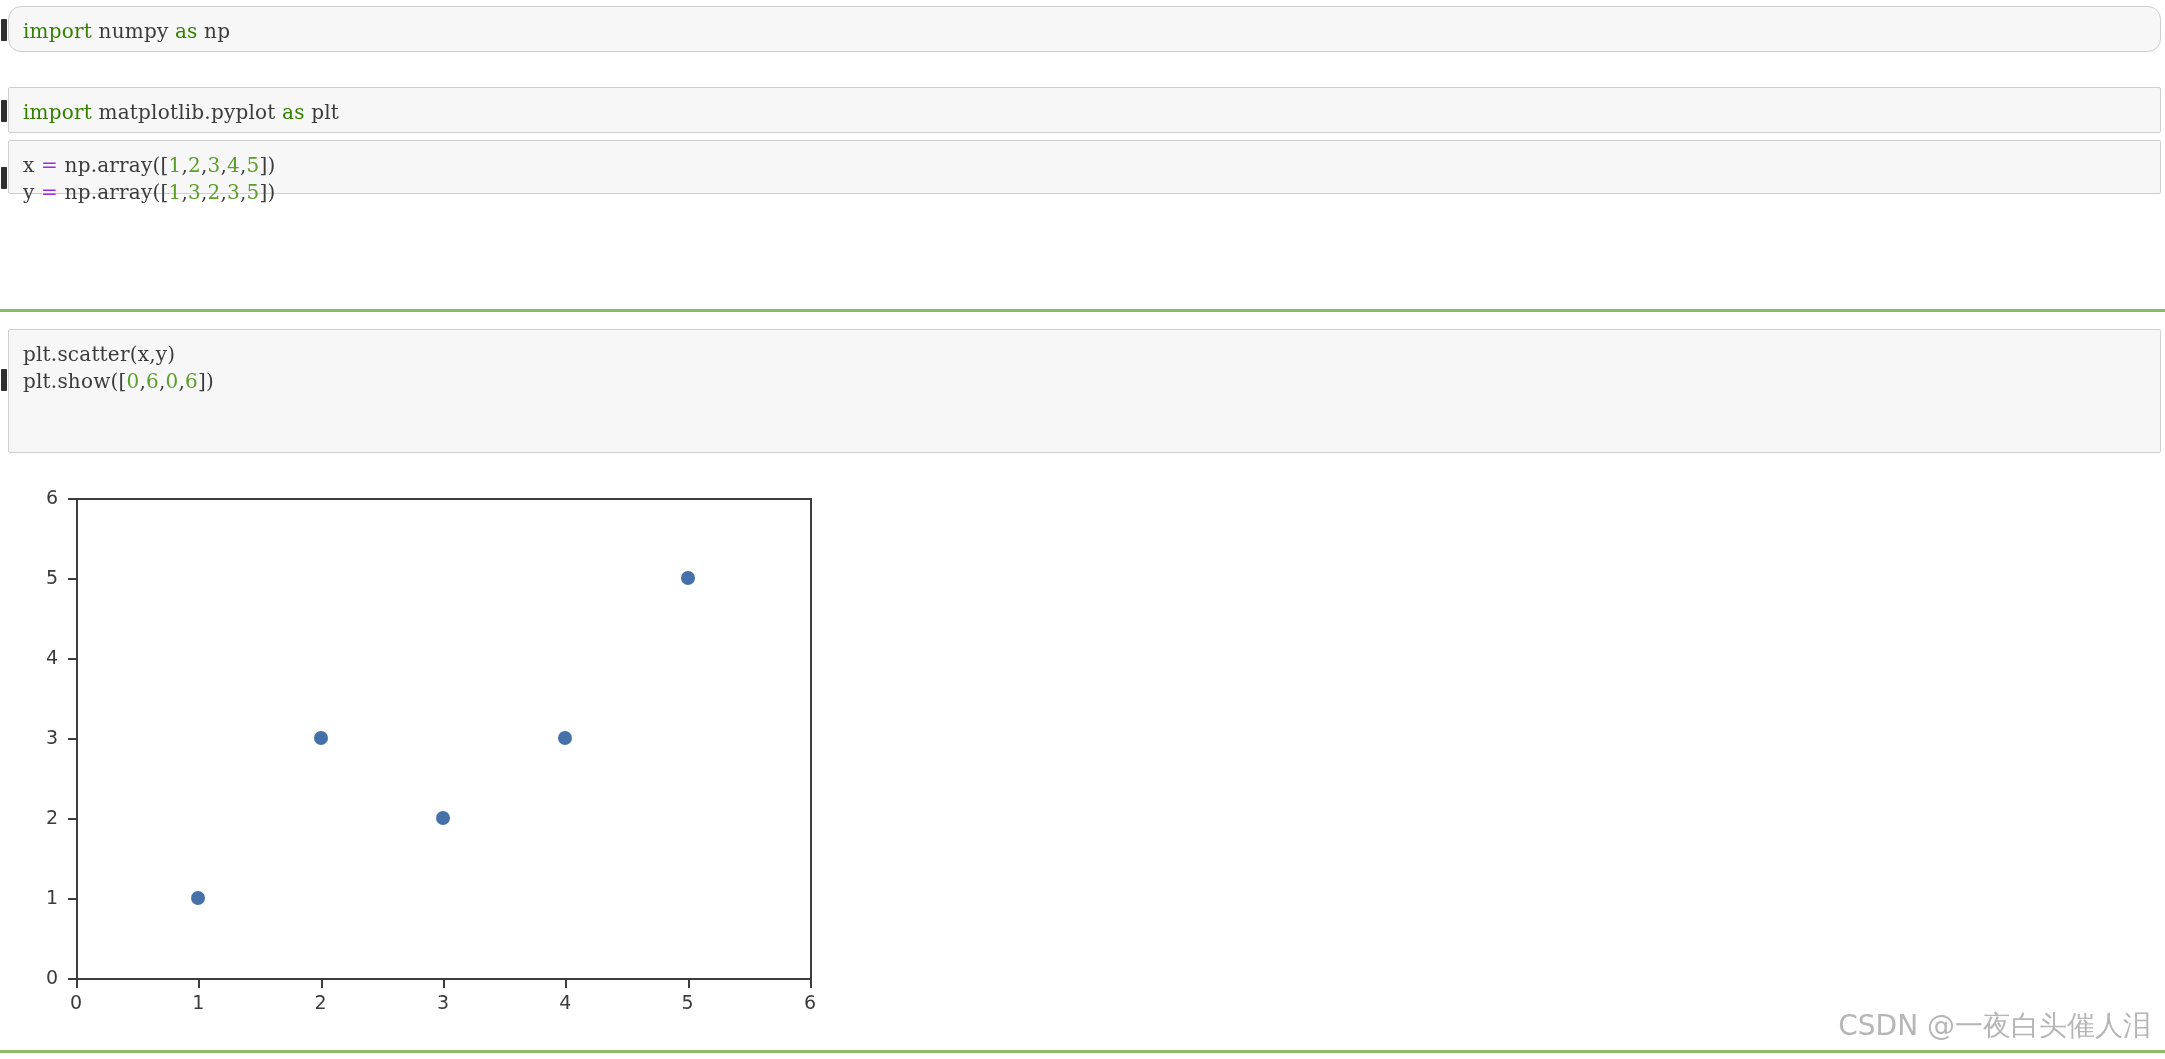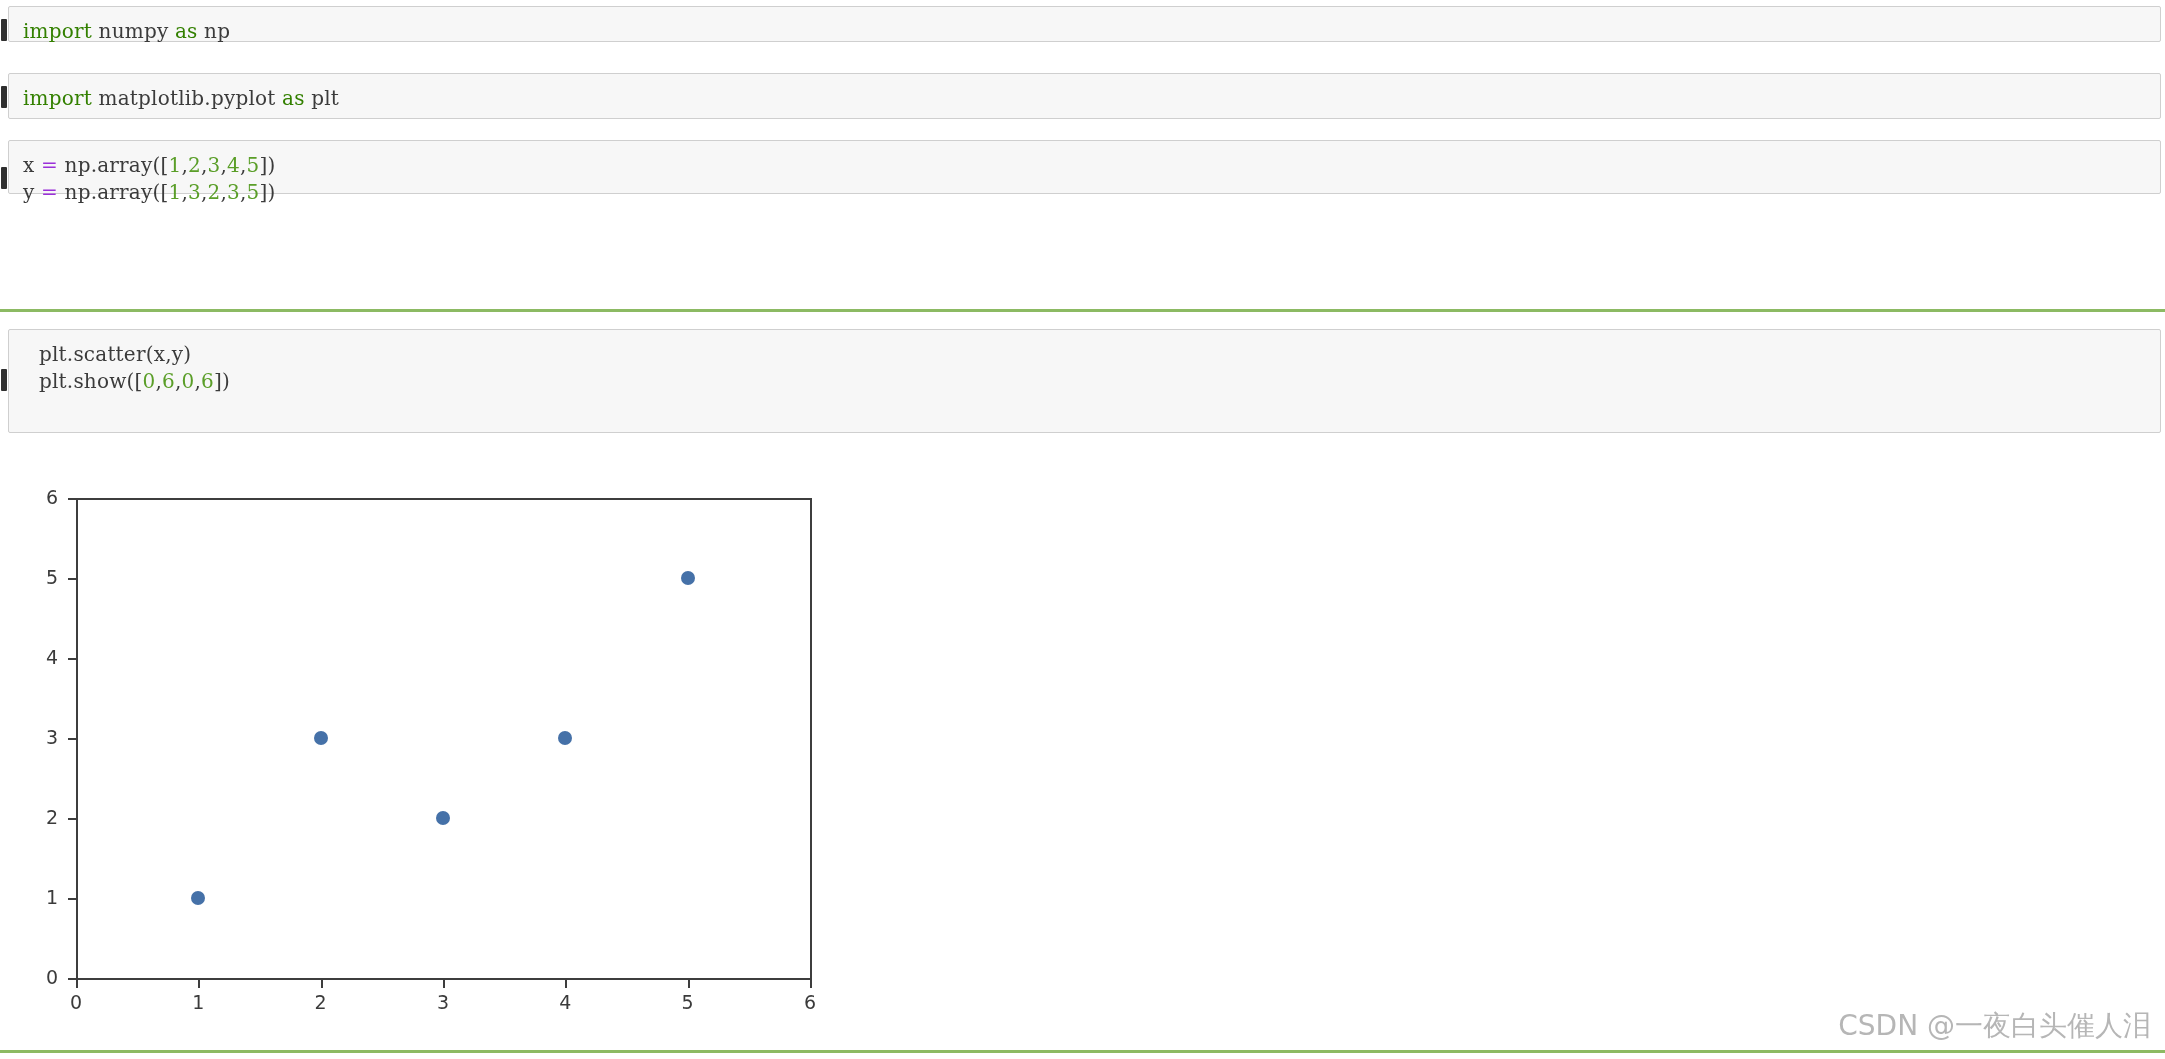--- a/index.html
+++ b/index.html
@@ -96,33 +96,33 @@
     font-family: "DejaVu Sans", sans-serif;
     font-size: 28px;
     color: #b6b6b6;
     white-space: nowrap;
   }
 </style>
 </head>
 <body>
 
 <div id="cells-root">
-    <div class="cell" style="top: 6px; height: 36px;">
+    <div class="cell" style="top: 6px; height: 46px; border-radius: 13px;">
       <div class="cell-bar" style="top: 12px; height: 22px;"></div>
       <div class="code"><div><span class="kw">import</span><span> numpy </span><span class="kw">as</span><span> np</span></div></div>
     </div>
-    <div class="cell" style="top: 73px; height: 46px;">
+    <div class="cell" style="top: 87px; height: 46px;">
       <div class="cell-bar" style="top: 12px; height: 22px;"></div>
       <div class="code"><div><span class="kw">import</span><span> matplotlib.pyplot </span><span class="kw">as</span><span> plt</span></div></div>
     </div>
     <div class="cell" style="top: 140px; height: 54px;">
       <div class="cell-bar" style="top: 26px; height: 22px;"></div>
       <div class="code"><div><span>x </span><span class="op">=</span><span> np.array([</span><span class="num">1</span><span>,</span><span class="num">2</span><span>,</span><span class="num">3</span><span>,</span><span class="num">4</span><span>,</span><span class="num">5</span><span>])</span></div><div><span>y </span><span class="op">=</span><span> np.array([</span><span class="num">1</span><span>,</span><span class="num">3</span><span>,</span><span class="num">2</span><span>,</span><span class="num">3</span><span>,</span><span class="num">5</span><span>])</span></div></div>
     </div>
-    <div class="cell" style="top: 329px; height: 104px; padding-left: 16px;">
+    <div class="cell" style="top: 329px; height: 124px;">
       <div class="cell-bar" style="top: 39px; height: 22px;"></div>
       <div class="code"><div><span>plt.scatter(x,y)</span></div><div><span>plt.show([</span><span class="num">0</span><span>,</span><span class="num">6</span><span>,</span><span class="num">0</span><span>,</span><span class="num">6</span><span>])</span></div></div>
     </div>
   </div>
 
 <div class="green-rule" style="top:309px;"></div>
 <div class="green-rule" style="top:1050px;"></div>
 
 <div id="figure">
     <div class="axis-line" style="left: 76px; top: 28px; width: 734px; height: 2px;"></div>

